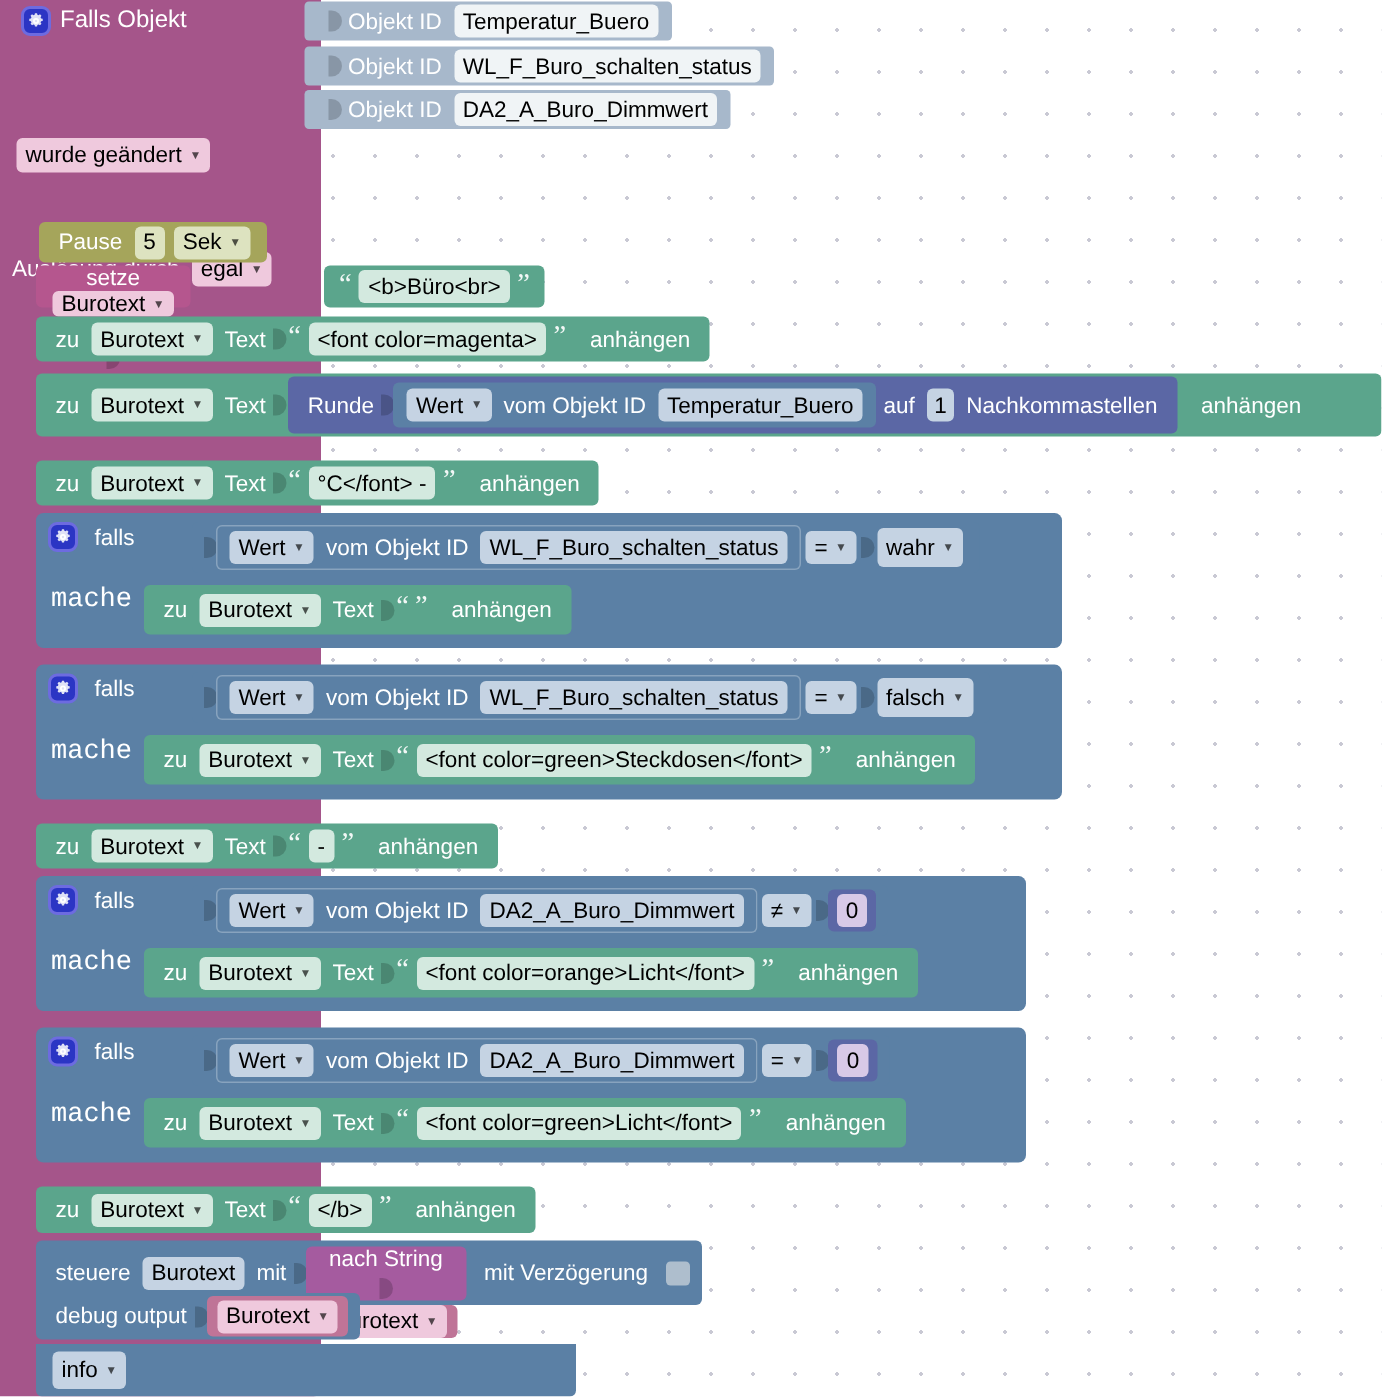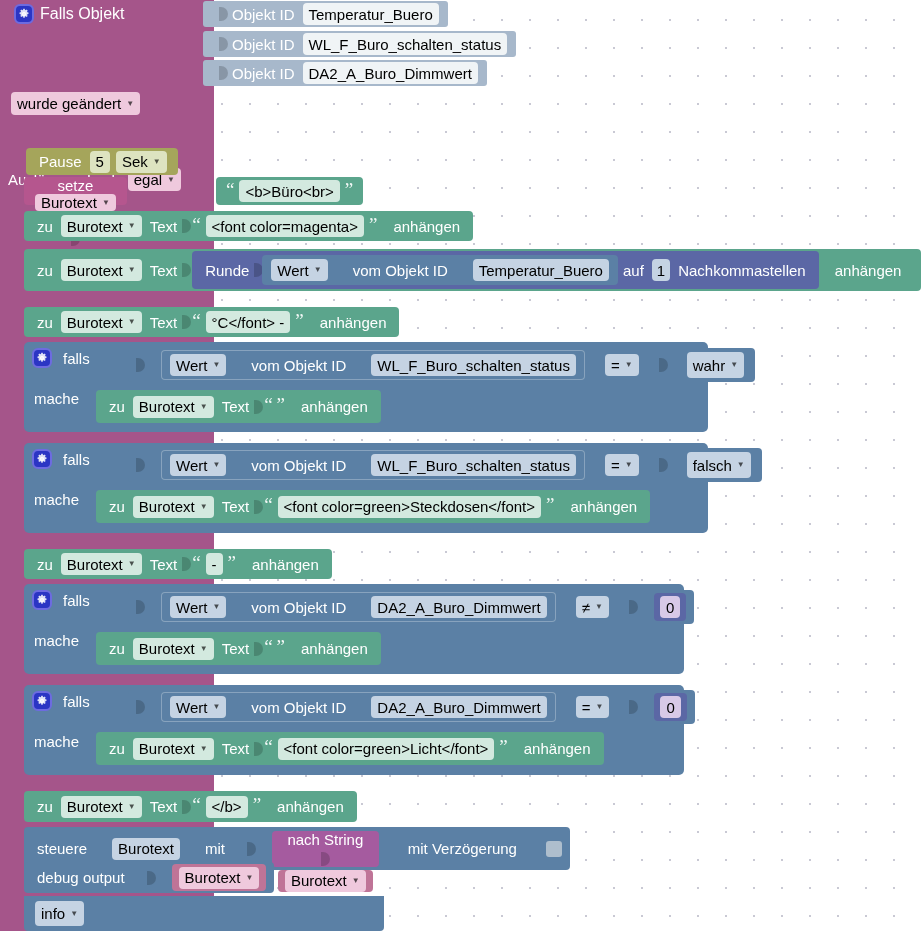--- a/index.html
+++ b/index.html
@@ -55,21 +55,21 @@
 
   
   .f-green  { background: #d3e9df; }
   .f-pink   { background: #efc9dd; }
   .f-blue   { background: #c5d3e3; }
   .f-olive  { background: #dde3c0; }
   .f-purple { background: #d8c9e7; }
   .f-white  { background: #f0f4f6; }
   .c-magenta2{ background: #b5568e; }
   .c-green   { background: #5ba58c; }
-  .c-blue    { background: #5b80a5; gap: 17px; }
+  .c-blue    { background: #5b80a5; }
   .c-navy    { background: #5b67a5; }
   .c-olive   { background: #a5a55b; }
   .c-purple  { background: #a55b9f; }
   .c-slate   { background: #a7b8cb; }
   .c-pinkvar { background: #bf7497; }
 
   
   .gear {
     width: 20px; height: 20px;
     background: #2b35c4;
@@ -100,21 +100,21 @@
     display:block;
     width: 9px; height: 14px;
     margin-top: 4px;
     border-radius: 0 8px 8px 0;
     background: rgba(0,0,0,.18);
   }
 
   
   .cblock { position: absolute; border-radius: 5px; }
   .chead  { display:flex; align-items:center; height: 28px; padding: 0 8px; }
-  .cmache { position:absolute; left: 10px; font-size: 15px; color:#fff; }
+  .cmache { position:absolute; left: 10px; font-size: 18px; color:#fff;font-family:Liberation Mono, monospace; }
 
   
   #hat {
     position: absolute;
     left: 0; top: 0;
     width: 214px; height: 931px;
     background: #a5558a;
     border-radius: 0 0 5px 0;
   }
   #hat-title {
@@ -467,20 +467,21 @@
       <span class="lbl">zu</span>
       <span class="fld f-green">
         <span>Burotext</span>
           <span class="car">▼</span>
       </span>
       <span class="lbl">Text</span>
       <span class="plug">
           <i></i>
         </span>
       <span class="q">“</span>
+      <span class="fld f-green">&lt;font color=orange&gt;Licht&lt;/font&gt;</span>
       <span class="q">”</span>
       <span class="lbl" style="padding-left:14px;">anhängen</span>
     </div>
   </div>
 
   <div class="cblock c-blue" style="left:24px; top:685px; width:660px; height:90px;">
     <div class="chead" style="padding-top:4px;">
       <span class="gear">
         <svg width="12" height="12" viewBox="0 0 24 24" fill="#fff">
             <path d="M12 8a4 4 0 100 8 4 4 0 000-8zm0 2.4a1.6 1.6 0 110 3.2 1.6 1.6 0 010-3.2z"></path>

